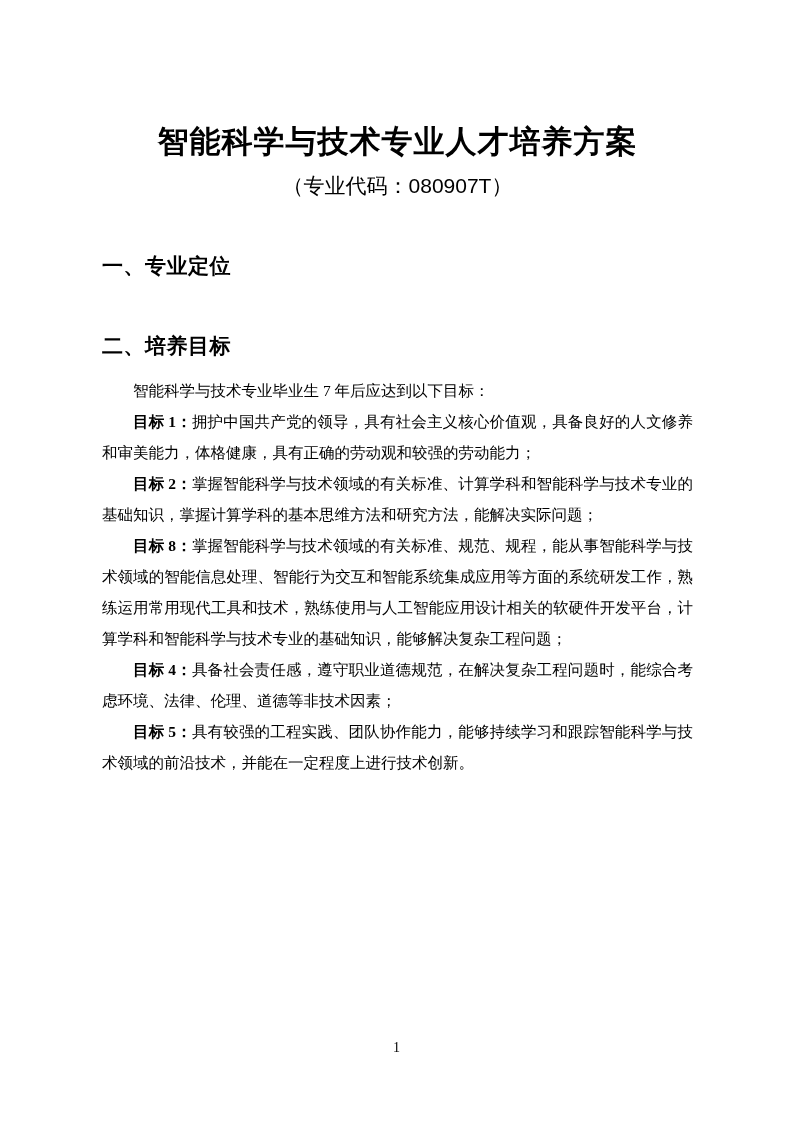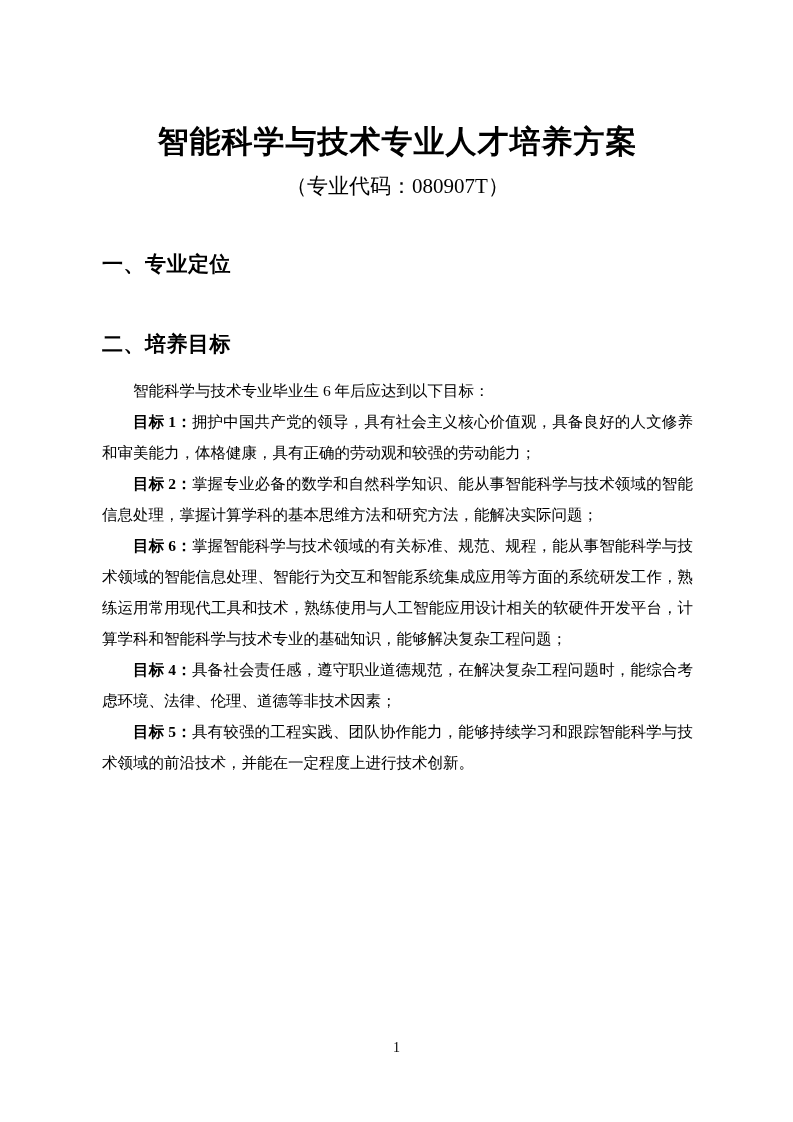--- a/index.html
+++ b/index.html
@@ -29,24 +29,24 @@
     line-height: 42px;
     font-family: "Liberation Serif", "DejaVu Serif", serif;
     letter-spacing: 1px;
     margin: 0;
   }
   .doc-subtitle {
     text-align: center;
     font-size: 21px;
     line-height: 30px;
     margin: 8px 0 0 0;
-    font-family: Liberation Serif, serif;
+    font-family: Liberation Sans, sans-serif;
   }
   .section-heading {
-    font-family: Liberation Mono, monospace;
+    font-family: Liberation Sans, sans-serif;
     font-weight: bold;
     font-size: 21px;
     line-height: 30px;
     margin: 50px 0 14px 0;
     letter-spacing: 0.5px;
   }
   .body-para {
     font-size: 15.5px;
     line-height: 31px;
     text-align: justify;
@@ -78,27 +78,27 @@
   <div class="doc-subtitle">（专业代码：080907T）</div>
 
   <div class="section">
     <h2 class="section-heading">一、专业定位</h2>
   </div>
 
   <div class="section">
     <h2 class="section-heading">二、培养目标</h2>
 
 
-    <p class="body-para">智能科学与技术专业毕业生 6 年后应达到以下目标：</p>
+    <p class="body-para">智能科学与技术专业毕业生 7 年后应达到以下目标：</p>
 
     <p class="body-para"><span class="goal-label">目标 1：</span><span>拥护中国共产党的领导，具有社会主义核心价值观，具备良好的人文修养和审美能力，体格健康，具有正确的劳动观和较强的劳动能力；</span></p>
 
-    <p class="body-para"><span class="goal-label">目标 2：</span><span>掌握专业必备的数学和自然科学知识、能从事智能科学与技术领域的智能信息处理，掌握计算学科的基本思维方法和研究方法，能解决实际问题；</span></p>
+    <p class="body-para"><span class="goal-label">目标 2：</span><span>掌握智能科学与技术领域的有关标准、计算学科和智能科学与技术专业的基础知识，掌握计算学科的基本思维方法和研究方法，能解决实际问题；</span></p>
 
-    <p class="body-para"><span class="goal-label">目标 6：</span><span>掌握智能科学与技术领域的有关标准、规范、规程，能从事智能科学与技术领域的智能信息处理、智能行为交互和智能系统集成应用等方面的系统研发工作，熟练运用常用现代工具和技术，熟练使用与人工智能应用设计相关的软硬件开发平台，计算学科和智能科学与技术专业的基础知识，能够解决复杂工程问题；</span></p>
+    <p class="body-para"><span class="goal-label">目标 8：</span><span>掌握智能科学与技术领域的有关标准、规范、规程，能从事智能科学与技术领域的智能信息处理、智能行为交互和智能系统集成应用等方面的系统研发工作，熟练运用常用现代工具和技术，熟练使用与人工智能应用设计相关的软硬件开发平台，计算学科和智能科学与技术专业的基础知识，能够解决复杂工程问题；</span></p>
 
     <p class="body-para"><span class="goal-label">目标 4：</span><span>具备社会责任感，遵守职业道德规范，在解决复杂工程问题时，能综合考虑环境、法律、伦理、道德等非技术因素；</span></p>
 
     <p class="body-para"><span class="goal-label">目标 5：</span><span>具有较强的工程实践、团队协作能力，能够持续学习和跟踪智能科学与技术领域的前沿技术，并能在一定程度上进行技术创新。</span></p>
   </div>
 
   <div class="page-number">1</div>
 
 </div>
 

